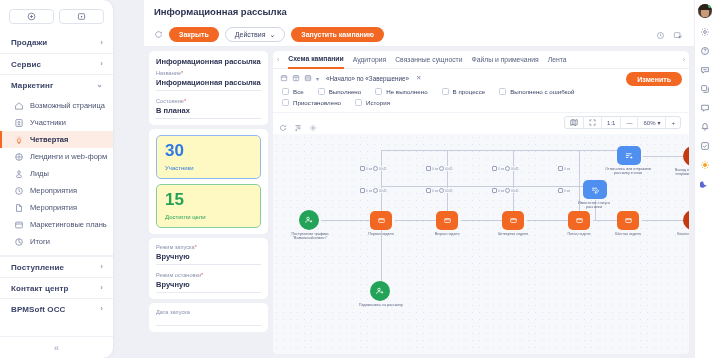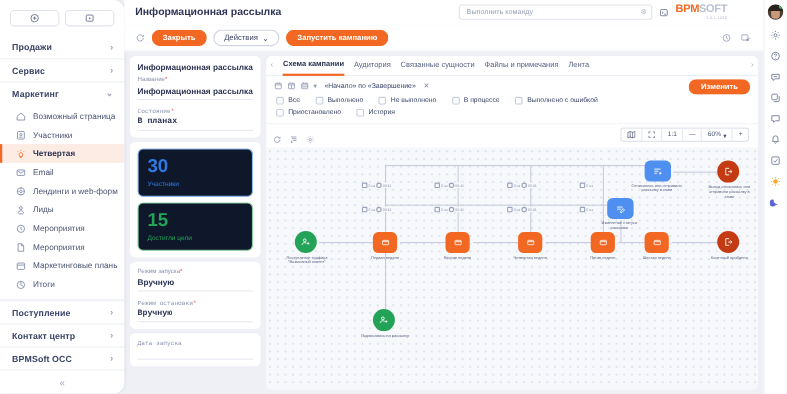--- a/index.html
+++ b/index.html
@@ -70,21 +70,21 @@
 
   .nav-collapse {
     height: 22px; display: flex; align-items: center; justify-content: center;
     color: #98a0b9; font-size: 9px;
     border-top: 1px solid #edeff4;
   }
 
   
   .main {
     flex: 1 1 auto; display: flex; flex-direction: column;
-    min-width: 0; position: relative;
+    min-width: 0; position: relative; margin-left: 31px;
   }
 
   .topbar {
     height: 23px; background: #fff;
     display: flex; align-items: center;
     padding: 0 8px 0 10px;
     position: relative;
   }
   .page-title { font-size: 9.5px; font-weight: bold; color: #2c3353; }
 
@@ -136,32 +136,32 @@
   .detail {
     width: 119px; flex: 0 0 119px;
     display: flex; flex-direction: column; gap: 4px;
     min-height: 0; overflow: hidden;
   }
   .card {
     background: #fff; border-radius: 5px; padding: 6px 7px;
   }
   .card-title { font-size: 7.5px; font-weight: bold; color: #2c3353; margin-bottom: 4px; }
   .field { margin-bottom: 7px; }
-  .field:last-child { margin-bottom: 0; font-family: Liberation Mono, monospace; }
+  .field:last-child { margin-bottom: 0; }
   .field-label { font-size: 5.6px; color: #8b93ad; margin-bottom: 2px; }
   .field-label .req { color: #e8543f; }
   .field-value {
     font-size: 7.5px; color: #2c3353; font-weight: bold;
     border-bottom: 1px solid #e6e9f1; padding-bottom: 3px;
   }
   .field-value.empty { min-height: 9px; }
 
   .metric {
     border-radius: 5px; padding: 6px 8px 7px 8px; margin-bottom: 5px;
-    border: 1px solid; background: #0f172a;
+    border: 1px solid; background: #fef9c3;
   }
   .metric:last-child { margin-bottom: 0; }
   .metric .num { font-size: 17px; font-weight: bold; line-height: 1; }
   .metric .cap { font-size: 6px; margin-top: 6px; }
   .metric.blue { border-color: #8fb9f0; }
   .metric.blue .num, .metric.blue .cap { color: #2f7ae5; }
   .metric.green { border-color: #86cf9e; }
   .metric.green .num, .metric.green .cap { color: #23a357; }
 
   
@@ -337,29 +337,20 @@
         <div class="nav-item active">
           <span class="ic">
             <svg viewBox="0 0 16 16" fill="none" stroke="currentColor" stroke-width="1.2">
                 <path d="M8 2.5v1.3M3.5 4.2l.9.9M12.5 4.2l-.9.9M8 6a2.7 2.7 0 012 4.5v1.2H6v-1.2A2.7 2.7 0 018 6z"></path>
                 <path d="M6.6 13.3h2.8"></path>
               </svg>
           </span>
           <span class="lbl">Четвертая</span>
         </div>
 
-        <div class="nav-item">
-          <span class="ic">
-            <svg viewBox="0 0 16 16" fill="none" stroke="currentColor" stroke-width="1.2">
-                <rect x="2.5" y="4" width="11" height="8" rx="1.4"></rect>
-                <path d="M2.8 5l5.2 3.6L13.2 5"></path>
-              </svg>
-          </span>
-          <span class="lbl">Email</span>
-        </div>
 
         <div class="nav-item">
           <span class="ic">
             <svg viewBox="0 0 16 16" fill="none" stroke="currentColor" stroke-width="1.2">
                 <circle cx="8" cy="8" r="5.3"></circle>
                 <circle cx="8" cy="8" r="1.8"></circle>
                 <path d="M8 2.7v2M8 11.3v2M2.7 8h2M11.3 8h2"></path>
               </svg>
           </span>
           <span class="lbl">Лендинги и web-формы</span>
@@ -436,38 +427,20 @@
     <div class="nav-collapse">
       <span>«</span>
     </div>
   </aside>
 
   <div class="main">
 
     <div class="topbar">
       <div class="page-title">Информационная рассылка</div>
 
-      <div class="top-right">
-        <div class="cmd-search">
-          <span class="ph">Выполнить команду</span>
-          <span class="clr">⊗</span>
-        </div>
-        <span class="icon-btn">
-          <svg width="9" height="9" viewBox="0 0 16 16" fill="none" stroke="#5a6280" stroke-width="1.2">
-              <rect x="2.5" y="3" width="11" height="10" rx="1.4"></rect>
-              <path d="M5 6.5l2 1.6-2 1.6M8.6 10.5h3"></path>
-            </svg>
-        </span>
-        <div class="brand">
-          <div class="brand-word">
-            <span class="o">BPM</span><span class="g">SOFT</span>
-          </div>
-          <div class="brand-ver">1.0.1.1438</div>
-        </div>
-      </div>
     </div>
 
     <div class="actionbar">
       <span class="refresh-ic">
         <svg width="9" height="9" viewBox="0 0 16 16" fill="none" stroke="currentColor" stroke-width="1.3">
             <path d="M13 8a5 5 0 11-1.6-3.7"></path>
             <path d="M13.2 3v2.4h-2.4"></path>
           </svg>
       </span>
       <div class="btn btn-primary">

